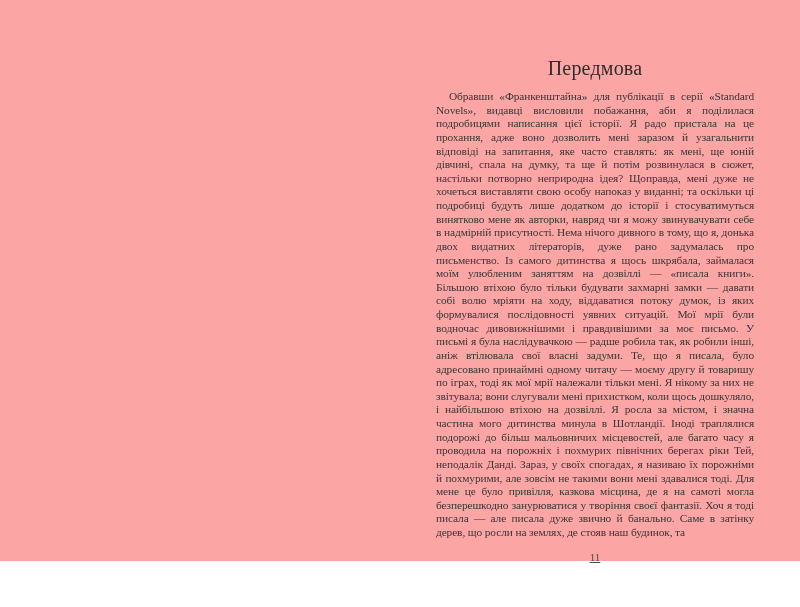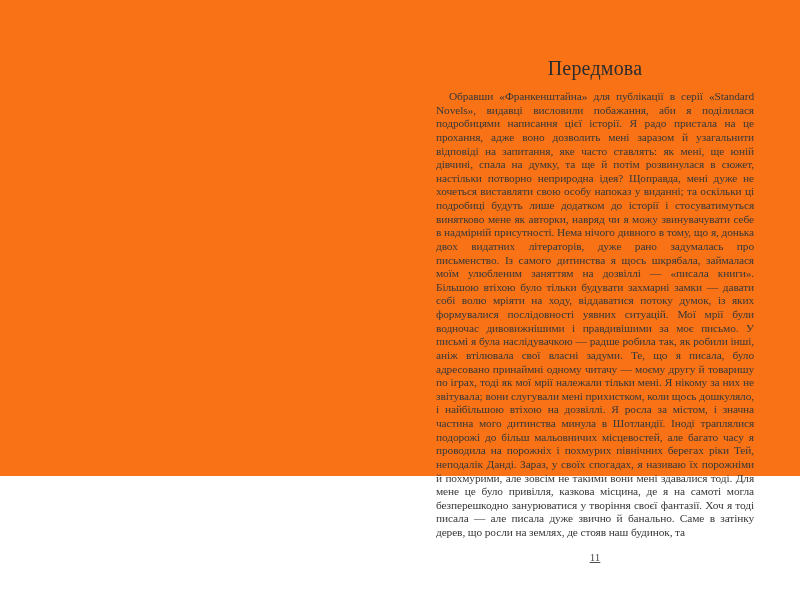--- a/index.html
+++ b/index.html
@@ -12,22 +12,22 @@
     background: #ffffff;
     position: relative;
     overflow: hidden;
     font-family: "Liberation Serif", "DejaVu Serif", serif;
   }
   .book-page {
     position: absolute;
     left: 0;
     top: 0;
     width: 800px;
-    height: 476px;
-    background: #f97316;
+    height: 561px;
+    background: #fca5a5;
   }
   .content-column {
     position: absolute;
     left: 436px;
     top: 58px;
     width: 318px;
   }
   .chapter-title {
     margin: 0;
     padding: 0;

